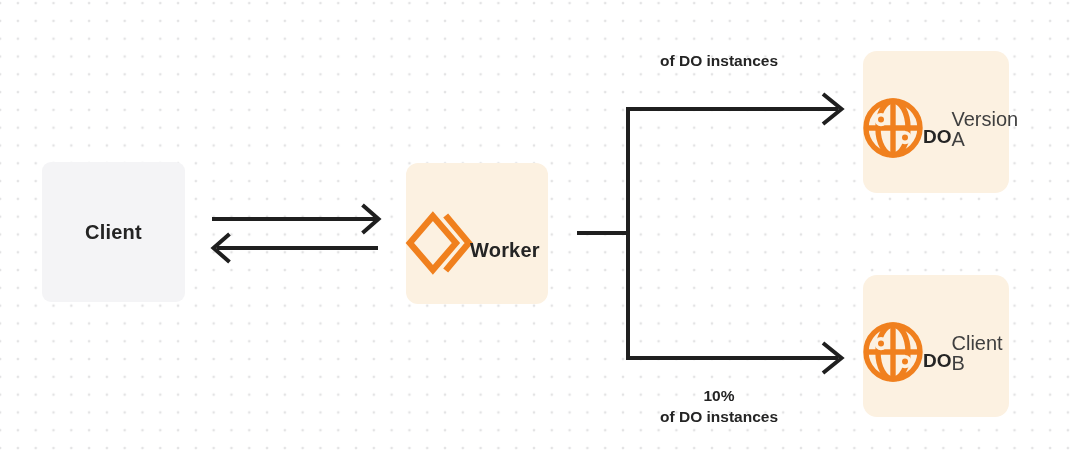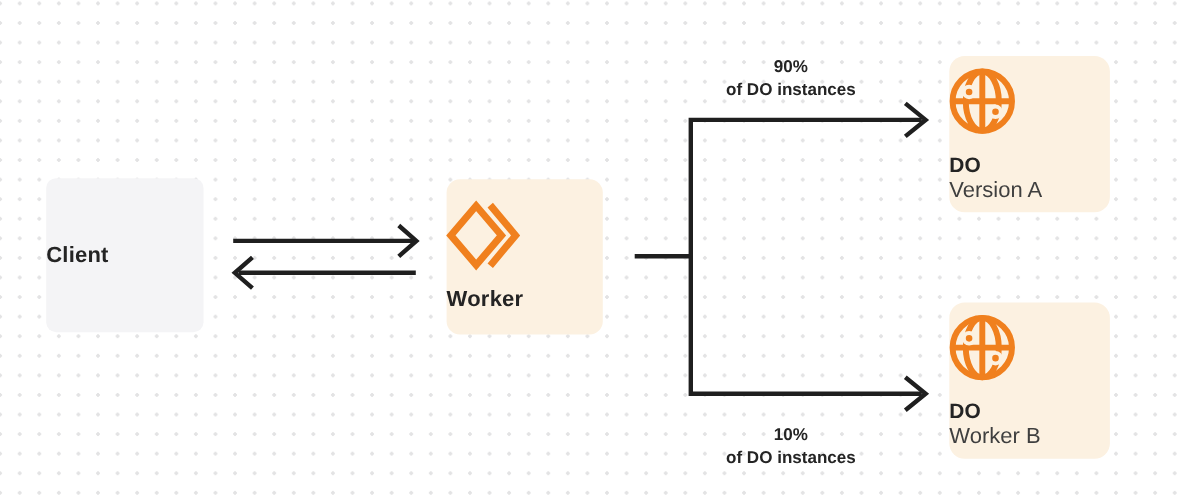--- a/index.html
+++ b/index.html
@@ -16,21 +16,21 @@
   body{font-family:"Liberation Sans",sans-serif;background:#fff;}
   .canvas{
     position:relative;width:1072px;height:452px;overflow:hidden;
     background-color:var(--background);
     background-image:radial-gradient(circle,var(--dot-grid) 1.4px,transparent 1.6px);
     background-size:17.8px 17.8px;background-position:9px 12px;
   }
   svg{overflow:visible;display:block;}
   .connectors{position:absolute;left:0;top:0;}
   .connectors path{stroke:var(--line-dark);stroke-width:4;fill:none;stroke-linejoin:miter;stroke-linecap:butt;}
-  .node{position:absolute;display:flex;flex-direction:column;align-items:flex-start;}
+  .node{position:absolute;display:flex;flex-direction:row;align-items:center;}
   .node-client{left:42px;top:162px;width:143px;height:140px;background:var(--node-gray);border-radius:9px;justify-content:center;}
   .node-label{font-size:20px;font-weight:700;color:var(--text-dark);letter-spacing:.2px;}
   .node-worker{left:406px;top:163px;width:142px;height:141px;background:var(--node-cream);border-radius:12px;padding-top:19px;}
   .node-worker .node-label{margin-top:15px;}
   .node-do{width:146px;height:142px;background:var(--node-cream);border-radius:14px;padding-top:11px;left:863px;}
   .node-do-a{top:51px;}
   .node-do-b{top:275px;}
   .do-title{margin-top:19px;font-size:19px;font-weight:700;color:var(--text-dark);line-height:20px;}
   .do-subtitle{margin-top:2px;font-size:20px;font-weight:400;color:var(--text-muted);line-height:20px;}
   .worker-icon-svg polygon,.worker-icon-svg polyline{stroke:var(--accent-orange);stroke-width:10;fill:none;stroke-linejoin:miter;}
@@ -94,25 +94,24 @@
           <circle cx="50" cy="50" r="45"></circle>
           <line x1="6" y1="50" x2="94" y2="50"></line>
           <line x1="50" y1="6" x2="50" y2="94"></line>
           <ellipse cx="50" cy="50" rx="25" ry="45"></ellipse>
         </g>
         <circle class="globe-dot" cx="30" cy="36" r="8"></circle>
         <circle class="globe-dot" cx="70" cy="66" r="8"></circle>
       </svg>
     </span>
     <div class="do-title">DO</div>
-    <div class="do-subtitle">Worker B</div>
+    <div class="do-subtitle">Client B</div>
   </div>
 
   <div class="traffic-label traffic-label-top">
-    <div>90%</div>
     <div>of DO instances</div>
   </div>
   <div class="traffic-label traffic-label-bottom">
     <div>10%</div>
     <div>of DO instances</div>
   </div>
 
 </div>
 
 </body></html>

